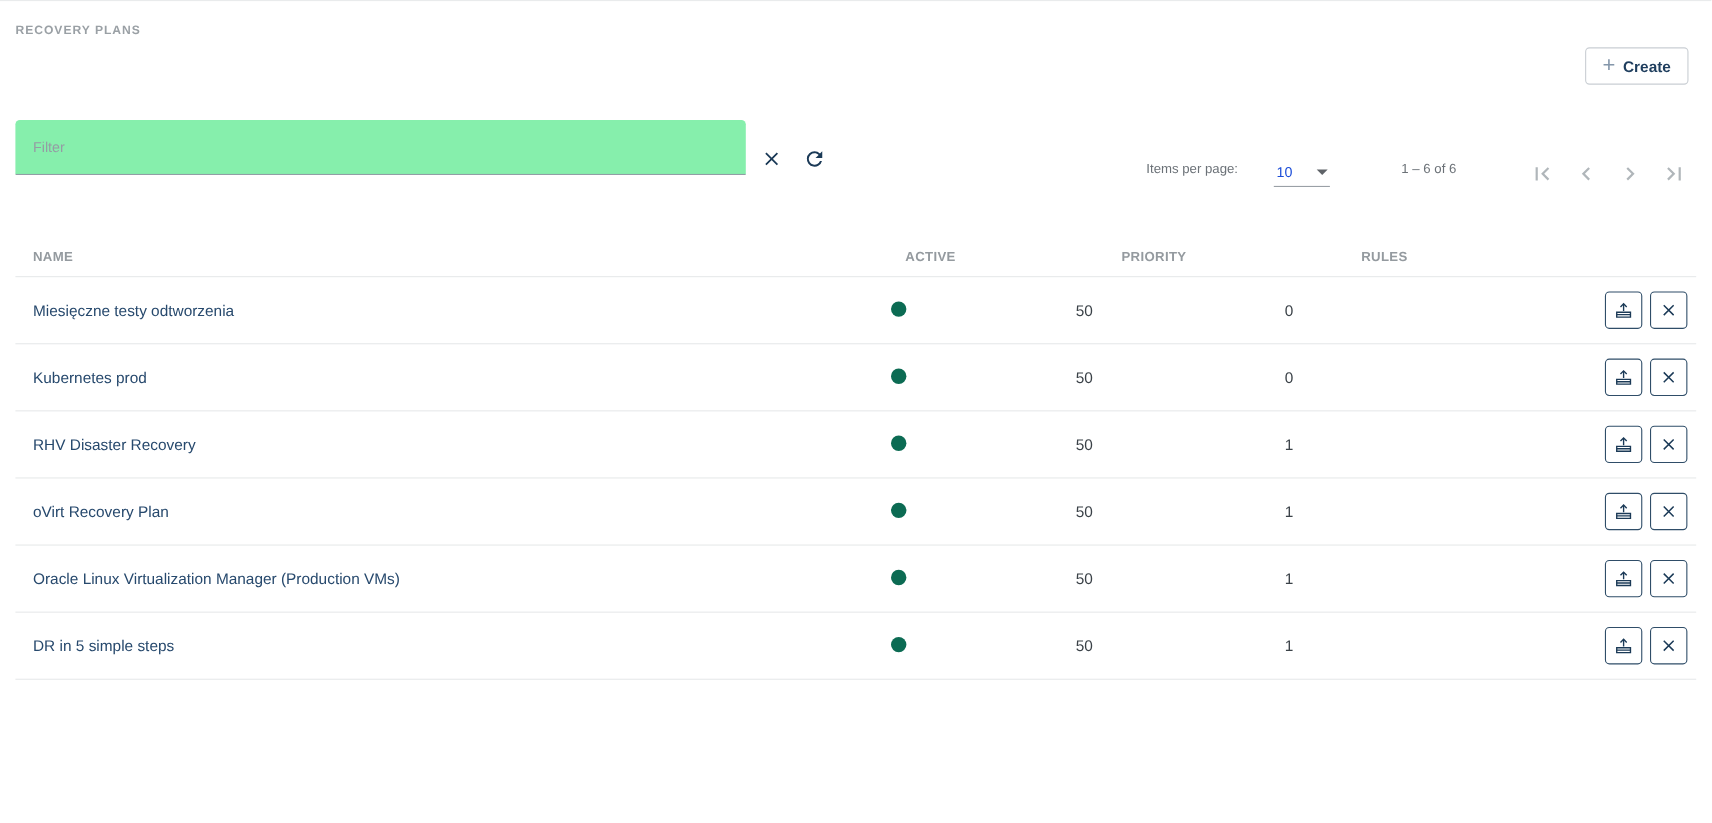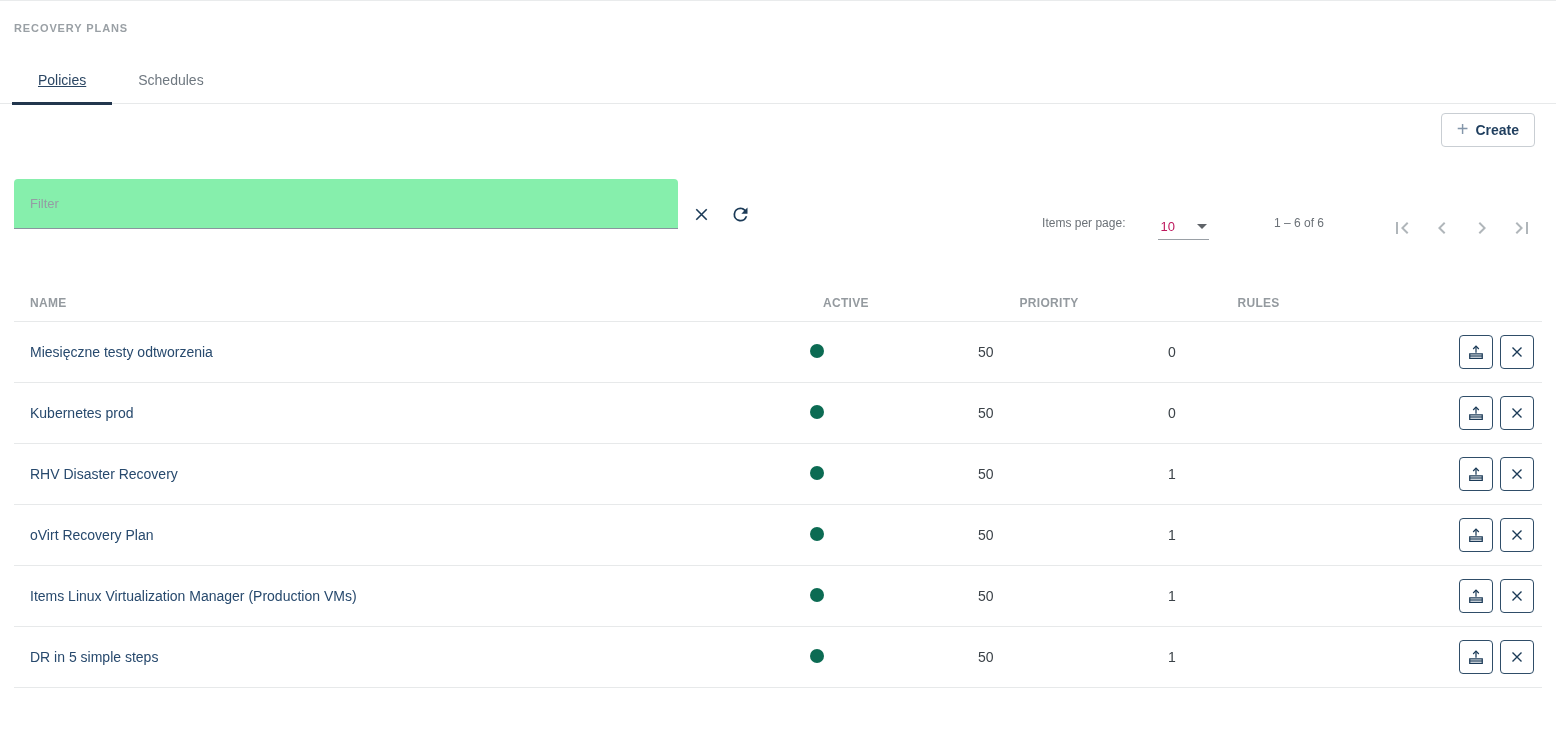--- a/index.html
+++ b/index.html
@@ -59,21 +59,21 @@
   
   .paginator {
     margin-left:auto; align-self:flex-end; margin-bottom:-11px;
     display:flex; padding-right:8px;gap:24px;
   }
   .ipp-label { font-size:12px; color:#6b7177; }
   .page-size-select {
     margin-left:9px; display:flex; align-items:center; gap:22px;
     border-bottom:1px solid #9aa0a6; padding:2px 2px 5px 2px; cursor:pointer;
   }
-  .page-size-select .size-val { font-size:13px; color:#be185d; }
+  .page-size-select .size-val { font-size:13px; color:#1d4ed8; }
   .caret {
     width:0; height:0; border-left:5px solid transparent; border-right:5px solid transparent;
     border-top:5px solid #5f6368;
   }
   .range-label { font-size:12px; color:#6b7177; margin-left:41px; }
   .pager { display:flex; align-items:center; gap:16px; margin-left:42px; }
   .pager .icon-btn { width:24px; height:24px; }
   
   .table { margin-top:55px; margin-left:-14px; margin-right:-14px; padding:0 14px; }
   .thead { display:flex; height:38px; align-items:center; border-bottom:1px solid #e7e9ea;gap:32px; }
@@ -95,28 +95,20 @@
   }
 </style>
 </head>
 <body>
 
 <div class="page">
 
 
   <div class="section-label">RECOVERY PLANS</div>
 
-  <div class="tabs">
-    <div class="tab active">
-      <span class="tab-label">Policies</span>
-    </div>
-    <div class="tab">
-      <span class="tab-label">Schedules</span>
-    </div>
-  </div>
 
   <div class="toolbar">
     <button class="create-btn">
       <span class="plus">+</span>
       <span class="create-label">Create</span>
     </button>
   </div>
 
   <div class="filter-row">
     <div class="filter-field">
@@ -303,21 +295,21 @@
           <svg width="18" height="18" viewBox="0 0 20 20">
                   <path d="M5 5 L15 15 M15 5 L5 15" stroke="#1b3a57" stroke-width="1.5" fill="none"></path>
                 </svg>
         </span>
       </button>
     </div>
   </div>
 
   <div class="trow">
     <div class="cell col-name">
-      <span class="name-link">Items Linux Virtualization Manager (Production VMs)</span>
+      <span class="name-link">Oracle Linux Virtualization Manager (Production VMs)</span>
     </div>
     <div class="cell col-active">
       <span class="dot"></span>
     </div>
     <div class="cell col-prio">50</div>
     <div class="cell col-rules">1</div>
     <div class="cell col-actions">
       <button class="action-btn">
         <span style="display:inline-flex;">
           <svg width="20" height="20" viewBox="0 0 24 24" fill="none" stroke="#1b3a57" stroke-width="1.5">

